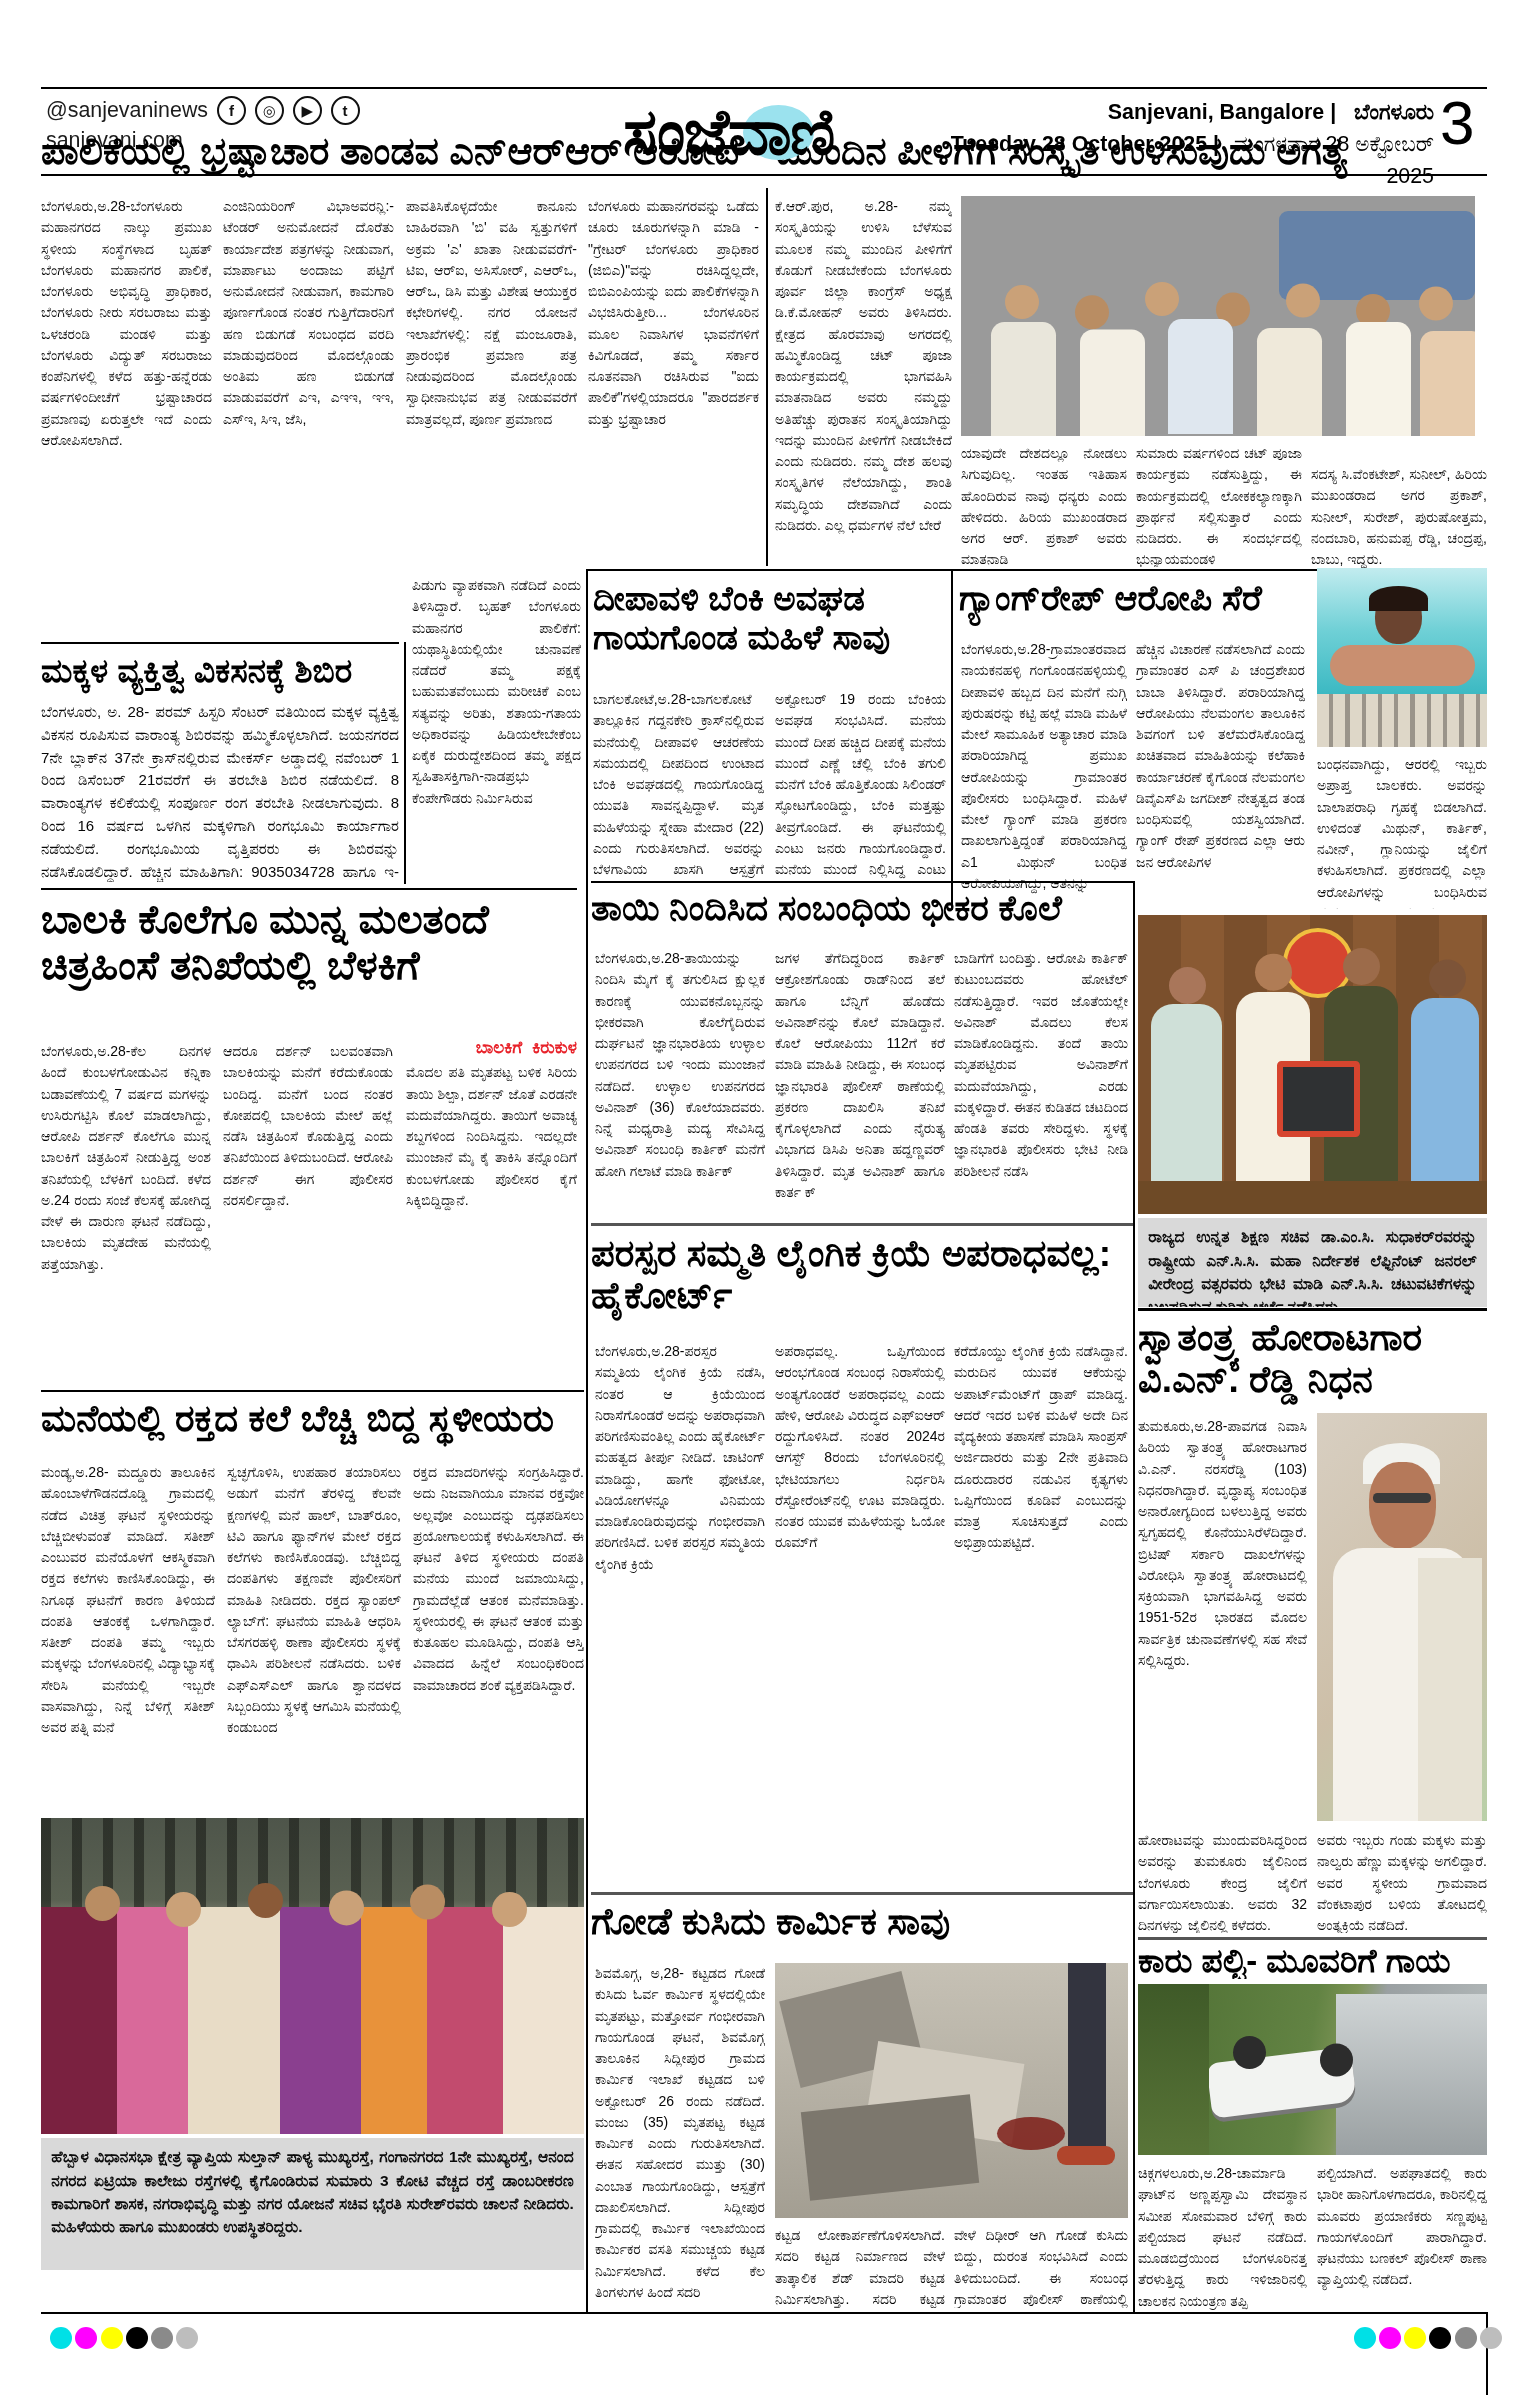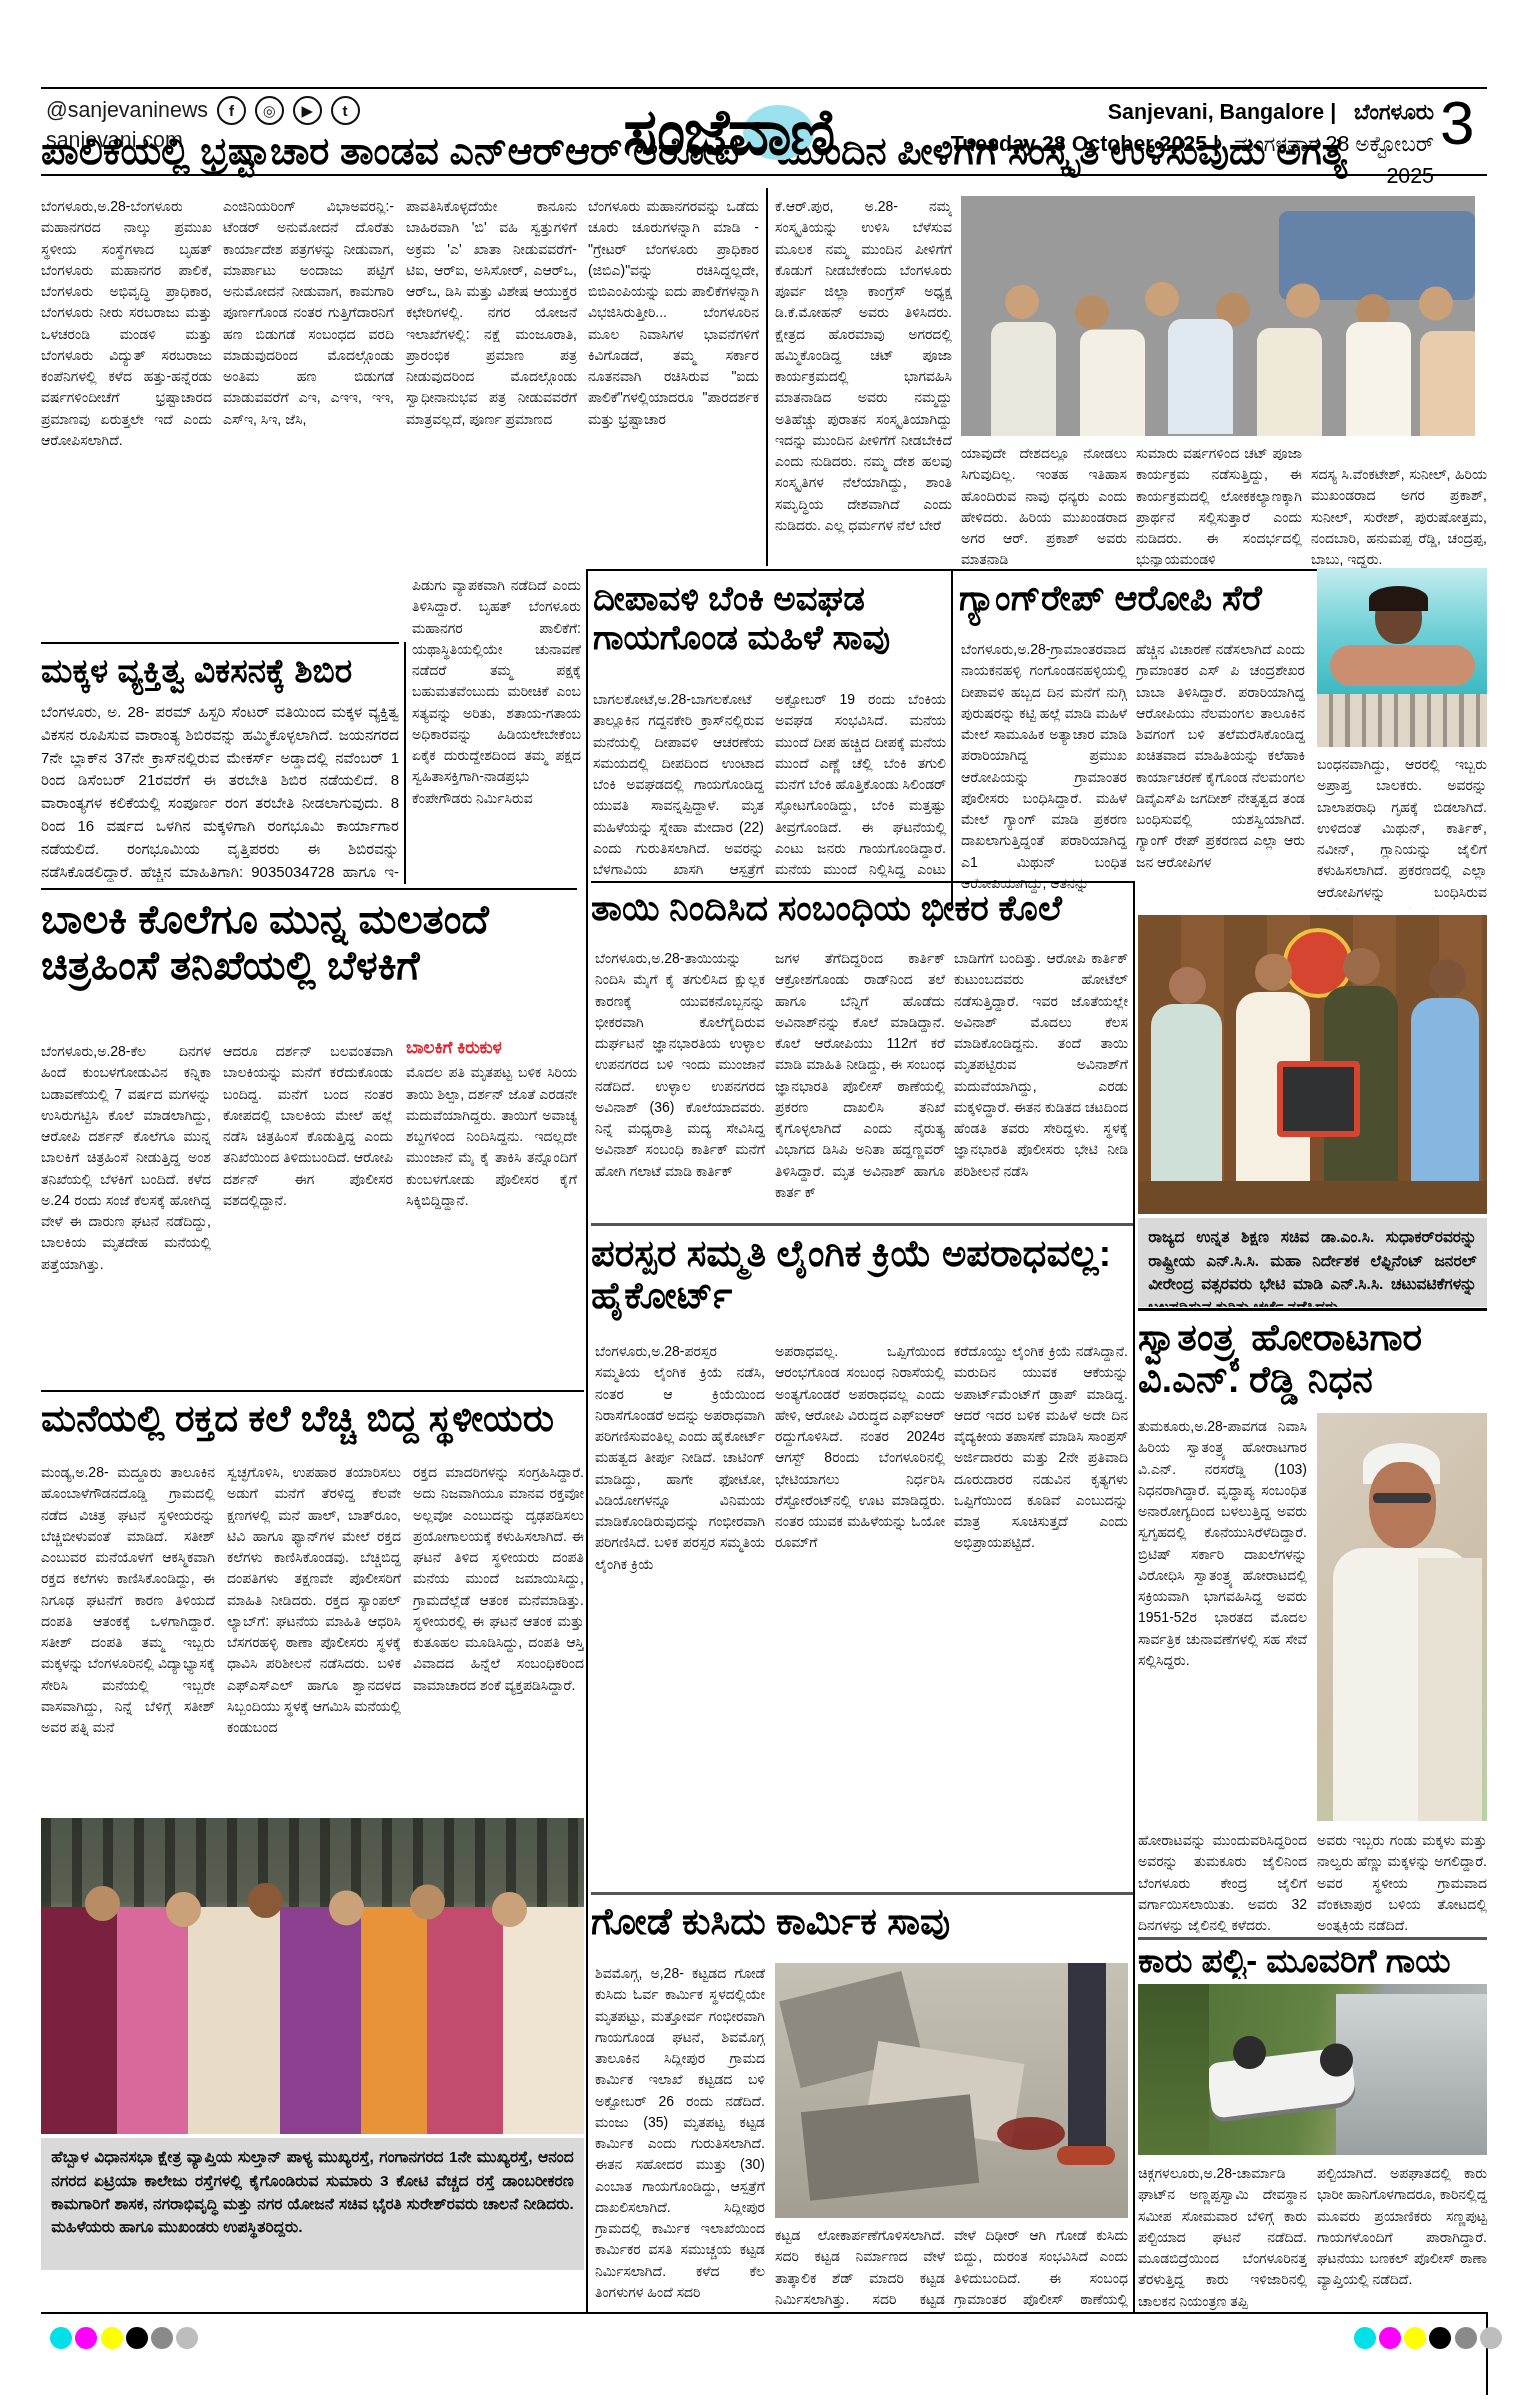--- a/index.html
+++ b/index.html
@@ -9,21 +9,21 @@
   .abs{position:absolute;}
   .rule{position:absolute;background:#000;}
   .rule-gray{position:absolute;background:#555;}
   .hl{position:absolute;font-weight:800;color:#000;line-height:1.14;overflow:hidden;}
   .hl.c{text-align:left;}
   .hl.nw{white-space:nowrap;}
   .body-col{position:absolute;font-size:14px;line-height:1.52;text-align:justify;overflow:hidden;color:#060606;}
   .caption{position:absolute;background:#d9d9d9;font-weight:700;font-size:15.5px;line-height:1.5;
            padding:7.4px 10.3px;text-align:justify;overflow:hidden;box-sizing:border-box;}
   .photo{position:absolute;overflow:hidden;background:#9a9a9a;}
-  .subhead-red{color:#e8222a;font-weight:800;text-align:left;font-size:17px;margin:0 0 4.4px 0;}
+  .subhead-red{color:#e8222a;font-weight:800;text-align:right;font-size:17px;margin:0 0 4.4px 0;font-family:Liberation Mono, monospace;}
   .dot{position:absolute;width:22px;height:22px;border-radius:50%;}
   
   .social-line{font-size:21.4px;color:#1c1c1c;display:flex;align-items:center;gap:7.4px;}
   .sicon{display:inline-flex;width:25px;height:25px;border:2.2px solid #111;border-radius:50%;
          align-items:center;justify-content:center;font-size:15px;font-weight:700;color:#111;margin-left:1.5px;}
   .masthead{font-size:64px;font-weight:800;letter-spacing:-1.5px;color:#000;position:relative;z-index:2;white-space:nowrap;}
   .logo-dot{position:absolute;width:71px;height:55px;background:#9be2ee;border-radius:50%;z-index:1;}
   .hdr-right{position:absolute;text-align:right;font-size:21.4px;color:#000;line-height:1.5;}
   .pageno{position:absolute;font-size:62px;font-weight:400;color:#000;}
   
@@ -98,21 +98,21 @@
     <div class="rule" style="left:41px;top:642px;width:358px;height:2.2px"></div>
     <div class="hl" style="left:41px;top:652px;width:358px;height:43px;font-size:33px">ಮಕ್ಕಳ ವ್ಯಕ್ತಿತ್ವ ವಿಕಸನಕ್ಕೆ ಶಿಬಿರ</div>
     <div class="body-col" style="left:41px;top:701px;width:358px;height:181px;font-size:15px">ಬೆಂಗಳೂರು, ಅ. 28- ಪರಮ್ ಹಿಸ್ಟರಿ ಸೆಂಟರ್ ವತಿಯಿಂದ ಮಕ್ಕಳ ವ್ಯಕ್ತಿತ್ವ ವಿಕಸನ ರೂಪಿಸುವ ವಾರಾಂತ್ಯ ಶಿಬಿರವನ್ನು ಹಮ್ಮಿಕೊಳ್ಳಲಾಗಿದೆ. ಜಯನಗರದ 7ನೇ ಬ್ಲಾಕ್‌ನ 37ನೇ ಕ್ರಾಸ್‌ನಲ್ಲಿರುವ ಮೇಕರ್ಸ್ ಅಡ್ಡಾದಲ್ಲಿ ನವೆಂಬರ್ 1 ರಿಂದ ಡಿಸೆಂಬರ್ 21ರವರೆಗೆ ಈ ತರಬೇತಿ ಶಿಬಿರ ನಡೆಯಲಿದೆ. 8 ವಾರಾಂತ್ಯಗಳ ಕಲಿಕೆಯಲ್ಲಿ ಸಂಪೂರ್ಣ ರಂಗ ತರಬೇತಿ ನೀಡಲಾಗುವುದು. 8 ರಿಂದ 16 ವರ್ಷದ ಒಳಗಿನ ಮಕ್ಕಳಿಗಾಗಿ ರಂಗಭೂಮಿ ಕಾರ್ಯಾಗಾರ ನಡೆಯಲಿದೆ. ರಂಗಭೂಮಿಯ ವೃತ್ತಿಪರರು ಈ ಶಿಬಿರವನ್ನು ನಡೆಸಿಕೊಡಲಿದ್ದಾರೆ. ಹೆಚ್ಚಿನ ಮಾಹಿತಿಗಾಗಿ: 9035034728 ಹಾಗೂ ಇ-ಮೇಲ್: events@paramexp.org ಗೆ ಮೇಸೇಜ್ ಮಾಡಬಹುದಾಗಿದೆ.</div>
     <div class="rule" style="left:404px;top:642px;width:1.5px;height:242px"></div>
   </section>
 
   <section>
     <div class="rule" style="left:41px;top:888px;width:536px;height:2.2px"></div>
     <div class="hl c" style="left:41px;top:897px;width:536px;height:135px;font-size:40px">ಬಾಲಕಿ ಕೊಲೆಗೂ ಮುನ್ನ ಮಲತಂದೆ ಚಿತ್ರಹಿಂಸೆ ತನಿಖೆಯಲ್ಲಿ ಬೆಳಕಿಗೆ</div>
     <div class="body-col" style="left:41px;top:1041px;width:170px;height:341px">ಬೆಂಗಳೂರು,ಅ.28-ಕೆಲ ದಿನಗಳ ಹಿಂದೆ ಕುಂಬಳಗೋಡುವಿನ ಕನ್ನಿಕಾ ಬಡಾವಣೆಯಲ್ಲಿ 7 ವರ್ಷದ ಮಗಳನ್ನು ಉಸಿರುಗಟ್ಟಿಸಿ ಕೊಲೆ ಮಾಡಲಾಗಿದ್ದು, ಆರೋಪಿ ದರ್ಶನ್ ಕೊಲೆಗೂ ಮುನ್ನ ಬಾಲಕಿಗೆ ಚಿತ್ರಹಿಂಸೆ ನೀಡುತ್ತಿದ್ದ ಅಂಶ ತನಿಖೆಯಲ್ಲಿ ಬೆಳಕಿಗೆ ಬಂದಿದೆ. ಕಳೆದ ಅ.24 ರಂದು ಸಂಜೆ ಕೆಲಸಕ್ಕೆ ಹೋಗಿದ್ದ ವೇಳೆ ಈ ದಾರುಣ ಘಟನೆ ನಡೆದಿದ್ದು, ಬಾಲಕಿಯ ಮೃತದೇಹ ಮನೆಯಲ್ಲಿ ಪತ್ತೆಯಾಗಿತ್ತು.</div>
-    <div class="body-col" style="left:223px;top:1041px;width:170px;height:341px">ಆದರೂ ದರ್ಶನ್ ಬಲವಂತವಾಗಿ ಬಾಲಕಿಯನ್ನು ಮನೆಗೆ ಕರೆದುಕೊಂಡು ಬಂದಿದ್ದ. ಮನೆಗೆ ಬಂದ ನಂತರ ಕೋಪದಲ್ಲಿ ಬಾಲಕಿಯ ಮೇಲೆ ಹಲ್ಲೆ ನಡೆಸಿ ಚಿತ್ರಹಿಂಸೆ ಕೊಡುತ್ತಿದ್ದ ಎಂದು ತನಿಖೆಯಿಂದ ತಿಳಿದುಬಂದಿದೆ. ಆರೋಪಿ ದರ್ಶನ್ ಈಗ ಪೊಲೀಸರ ವಶದಲ್ಲಿದ್ದಾನೆ.</div>
+    <div class="body-col" style="left:223px;top:1041px;width:170px;height:341px">ಆದರೂ ದರ್ಶನ್ ಬಲವಂತವಾಗಿ ಬಾಲಕಿಯನ್ನು ಮನೆಗೆ ಕರೆದುಕೊಂಡು ಬಂದಿದ್ದ. ಮನೆಗೆ ಬಂದ ನಂತರ ಕೋಪದಲ್ಲಿ ಬಾಲಕಿಯ ಮೇಲೆ ಹಲ್ಲೆ ನಡೆಸಿ ಚಿತ್ರಹಿಂಸೆ ಕೊಡುತ್ತಿದ್ದ ಎಂದು ತನಿಖೆಯಿಂದ ತಿಳಿದುಬಂದಿದೆ. ಆರೋಪಿ ದರ್ಶನ್ ಈಗ ಪೊಲೀಸರ ನರಸರ್ಲಿದ್ದಾನೆ.</div>
     <div class="abs" style="left:406px;top:1038px;width:171px;height:344px;overflow:hidden">
       <div class="subhead-red">ಬಾಲಕಿಗೆ ಕಿರುಕುಳ</div>
       <div style="font-size:14px;line-height:1.52;text-align:justify">ಮೊದಲ ಪತಿ ಮೃತಪಟ್ಟ ಬಳಿಕ ಸಿರಿಯ ತಾಯಿ ಶಿಲ್ಪಾ, ದರ್ಶನ್ ಜೊತೆ ಎರಡನೇ ಮದುವೆಯಾಗಿದ್ದರು. ತಾಯಿಗೆ ಅವಾಚ್ಯ ಶಬ್ದಗಳಿಂದ ನಿಂದಿಸಿದ್ದನು. ಇದಲ್ಲದೇ ಮುಂಜಾನೆ ಮೈ ಕೈ ತಾಕಿಸಿ ತನ್ನೊಂದಿಗೆ ಕುಂಬಳಗೋಡು ಪೊಲೀಸರ ಕೈಗೆ ಸಿಕ್ಕಿಬಿದ್ದಿದ್ದಾನೆ.</div>
     </div>
   </section>
 
   <section>
     <div class="hl" style="left:593px;top:579px;width:355px;height:99px;font-size:34px">ದೀಪಾವಳಿ ಬೆಂಕಿ ಅವಘಡ ಗಾಯಗೊಂಡ ಮಹಿಳೆ ಸಾವು</div>
     <div class="body-col" style="left:593px;top:689px;width:171px;height:191px">ಬಾಗಲಕೋಟೆ,ಅ.28-ಬಾಗಲಕೋಟೆ ತಾಲ್ಲೂಕಿನ ಗದ್ದನಕೇರಿ ಕ್ರಾಸ್‌ನಲ್ಲಿರುವ ಮನೆಯಲ್ಲಿ ದೀಪಾವಳಿ ಆಚರಣೆಯ ಸಮಯದಲ್ಲಿ ದೀಪದಿಂದ ಉಂಟಾದ ಬೆಂಕಿ ಅವಘಡದಲ್ಲಿ ಗಾಯಗೊಂಡಿದ್ದ ಯುವತಿ ಸಾವನ್ನಪ್ಪಿದ್ದಾಳೆ. ಮೃತ ಮಹಿಳೆಯನ್ನು ಸ್ನೇಹಾ ಮೇದಾರ (22) ಎಂದು ಗುರುತಿಸಲಾಗಿದೆ. ಅವರನ್ನು ಬೆಳಗಾವಿಯ ಖಾಸಗಿ ಆಸ್ಪತ್ರೆಗೆ ದಾಖಲಿಸಲಾಗಿದ್ದು, ಚಿಕಿತ್ಸೆ ಫಲಕಾರಿಯಾಗದೆ ಸಾವನ್ನಪ್ಪಿದ್ದಾರೆ.</div>
     <div class="body-col" style="left:775px;top:689px;width:171px;height:191px">ಅಕ್ಟೋಬರ್ 19 ರಂದು ಬೆಂಕಿಯ ಅವಘಡ ಸಂಭವಿಸಿದೆ. ಮನೆಯ ಮುಂದೆ ದೀಪ ಹಚ್ಚಿದ ದೀಪಕ್ಕೆ ಮನೆಯ ಮುಂದೆ ಎಣ್ಣೆ ಚೆಲ್ಲಿ ಬೆಂಕಿ ತಗುಲಿ ಮನೆಗೆ ಬೆಂಕಿ ಹೊತ್ತಿಕೊಂಡು ಸಿಲಿಂಡರ್ ಸ್ಫೋಟಗೊಂಡಿದ್ದು, ಬೆಂಕಿ ಮತ್ತಷ್ಟು ತೀವ್ರಗೊಂಡಿದೆ. ಈ ಘಟನೆಯಲ್ಲಿ ಎಂಟು ಜನರು ಗಾಯಗೊಂಡಿದ್ದಾರೆ. ಮನೆಯ ಮುಂದೆ ನಿಲ್ಲಿಸಿದ್ದ ಎಂಟು ಬೈಕ್‌ಗಳು ಸಹ ಸುಟ್ಟು ಭಸ್ಮವಾಗಿವೆ.</div>

